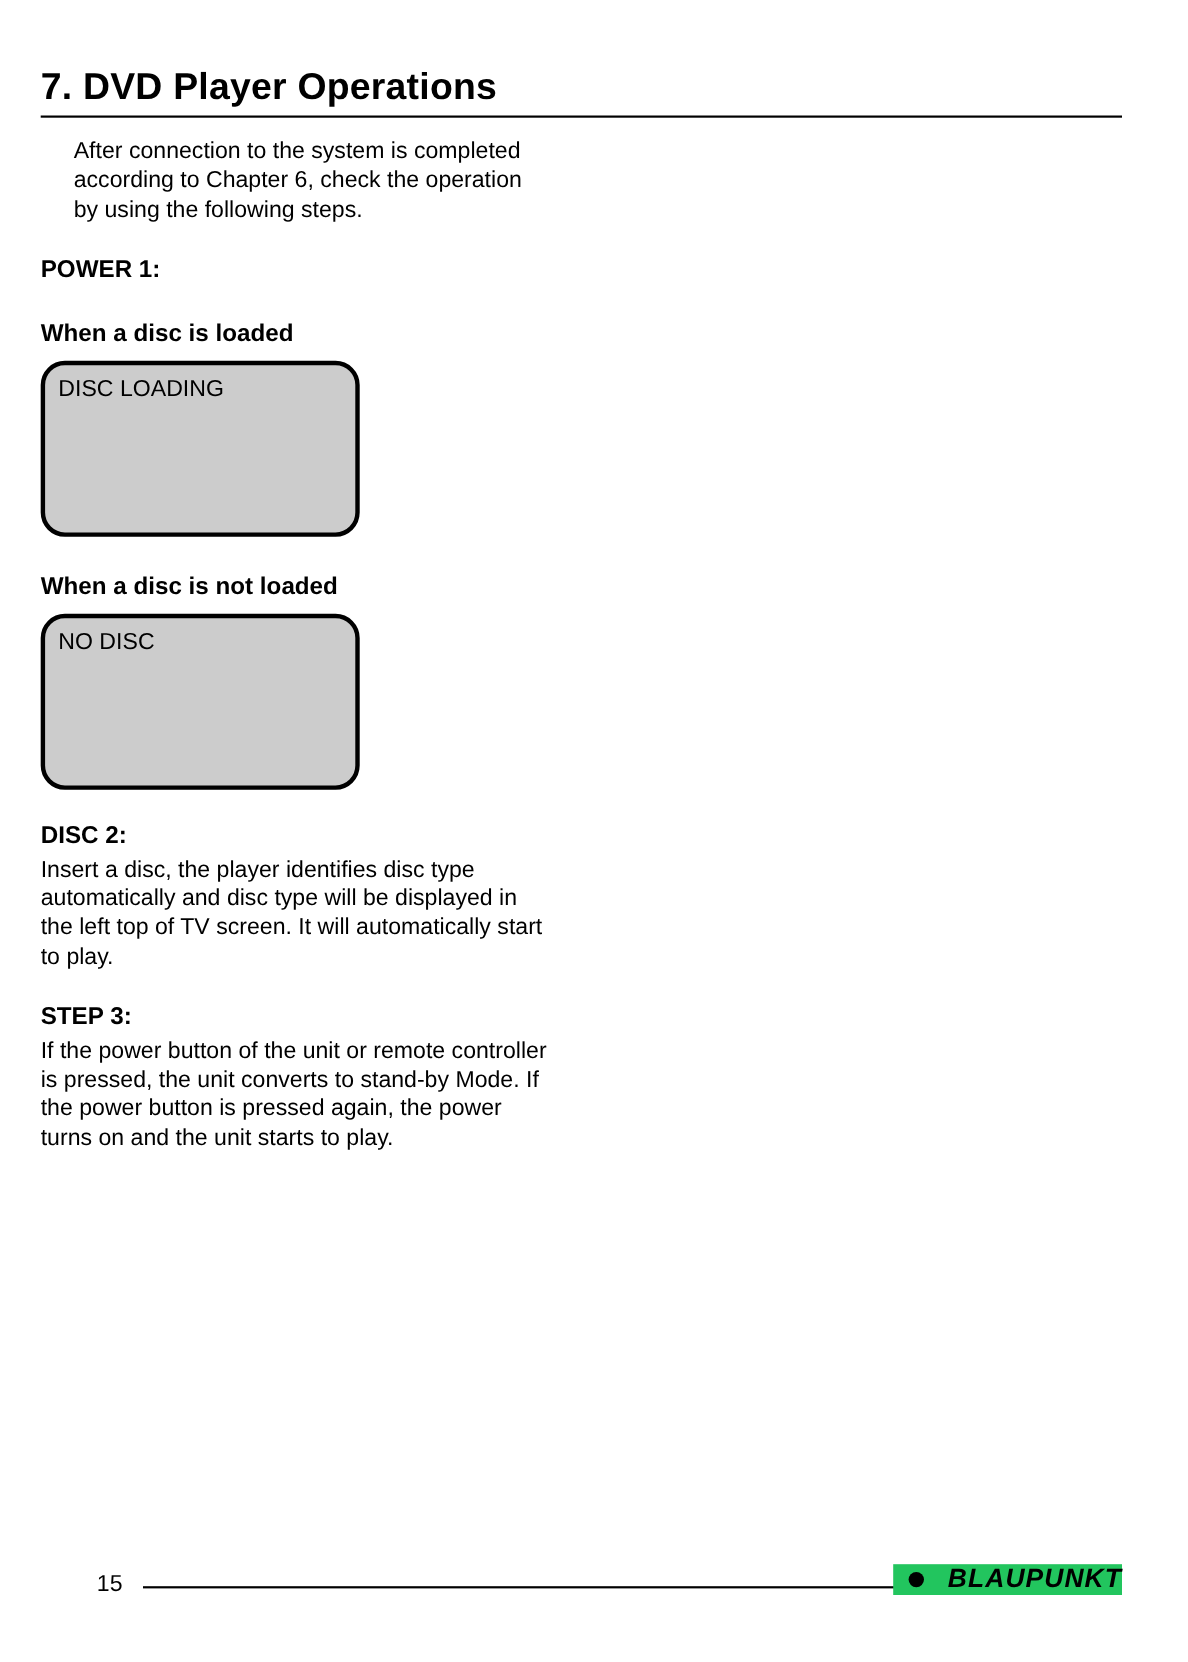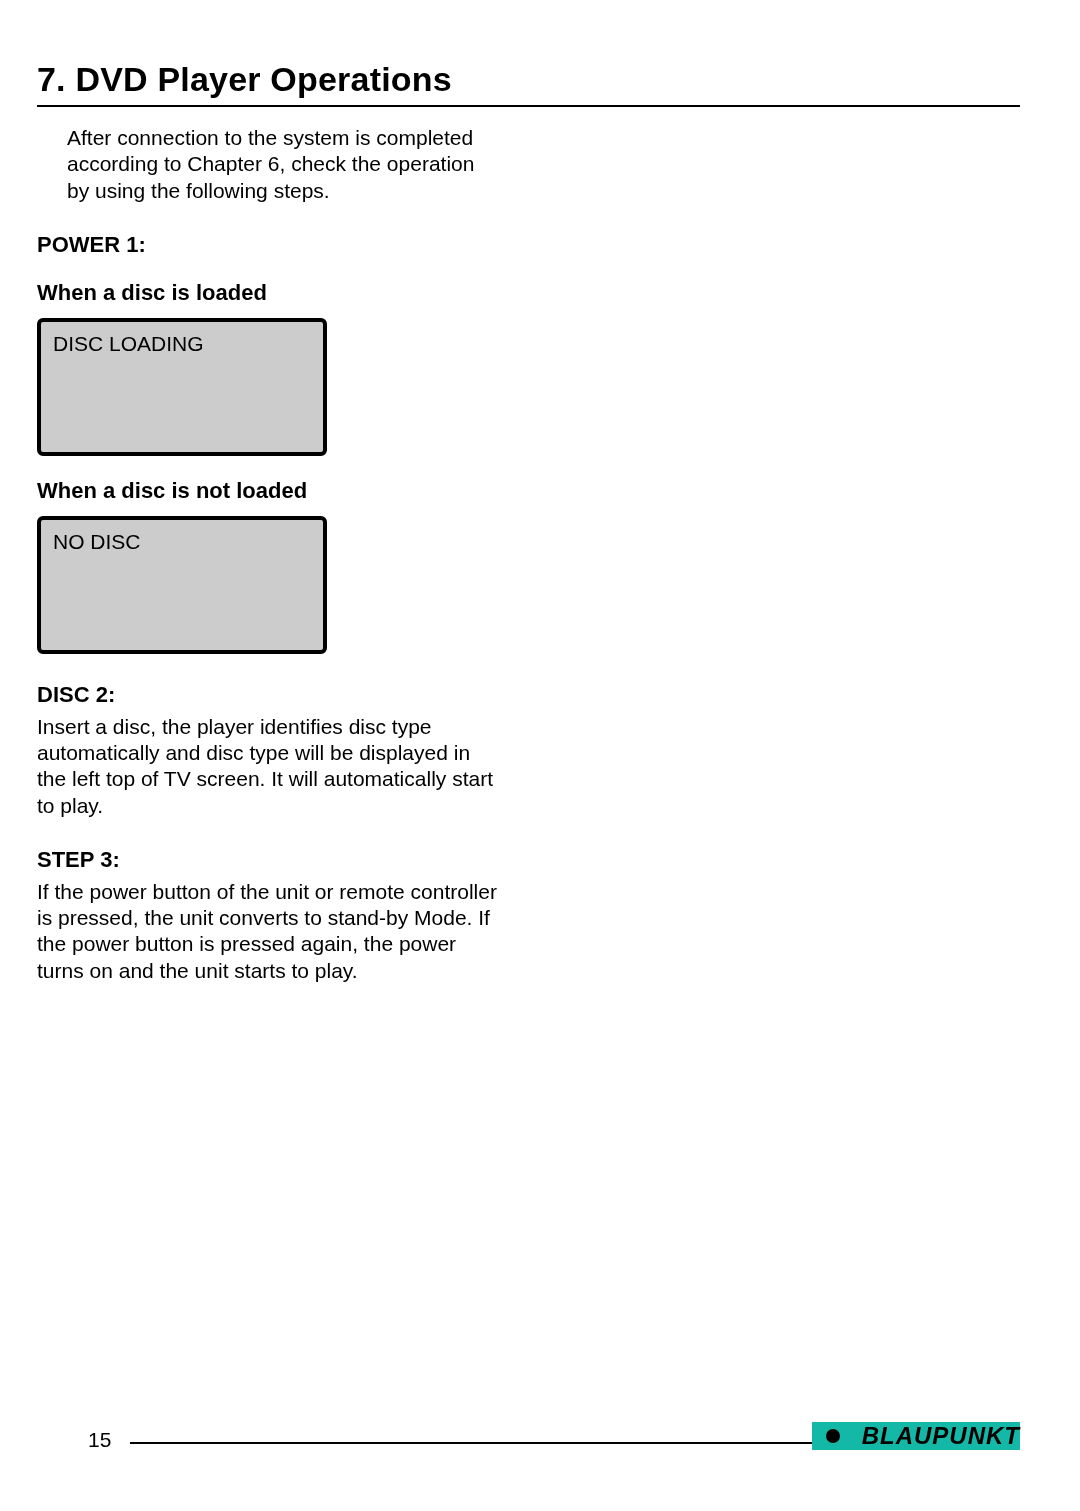--- a/index.html
+++ b/index.html
@@ -3,27 +3,27 @@
 <meta charset="utf-8">
 <style>
   * { box-sizing: border-box; margin: 0; padding: 0; }
   html, body { width: 1080px; height: 1511px; background: #fff; font-family: Arial, Helvetica, sans-serif; color: #000; }
   .page { width: 1080px; height: 1511px; position: relative; padding: 60px 60px 0 37px; }
   .section-title { font-size: 34px; font-weight: 700; letter-spacing: 0.2px; }
   .title-rule { border: 0; border-top: 2.5px solid #000; margin-top: 6px; width: 100%; }
   .intro { margin: 18px 0 0 30px; font-size: 21px; line-height: 1.25; max-width: 420px; }
   .step-h { font-size: 22px; font-weight: 700; margin-top: 28px; }
   .step-p { font-size: 21px; line-height: 1.25; max-width: 460px; margin-top: 6px; }
-  .sub-h { font-size: 22px; font-weight: 700; margin-top: 22px; }
-  .screen { width: 290px; height: 138px; border: 4px solid #000; border-radius: 6px; background: #cccccc; margin-top: 12px; padding: 10px 12px; }
+  .sub-h { font-size: 22px; font-weight: 700; margin-top: 32px; }
+  .screen { width: 290px; height: 160px; border: 4px solid #000; border-radius: 22px; background: #cccccc; margin-top: 12px; padding: 10px 12px; }
   .screen-text { font-size: 21px; }
   .footer { position: absolute; left: 60px; right: 60px; bottom: 55px; height: 28px; margin-left: 28px; }
   .footer-line { position: absolute; left: 42px; right: 0; top: 50%; border-top: 2px solid #000; }
   .page-num { position: absolute; left: 0; top: 0; font-size: 21px; background: #fff; padding-right: 8px; }
-  .brand { position: absolute; right: 0; top: -6px; background: #14b8a6; padding-left: 14px; display: flex; align-items: center; gap: 22px; }
+  .brand { position: absolute; right: 0; top: -6px; background: #22c55e; padding-left: 14px; display: flex; align-items: center; gap: 22px; }
   .brand-dot { width: 14px; height: 14px; border-radius: 50%; background: #000; display: inline-block; }
   .brand-name { font-family: Arial, Helvetica, sans-serif; font-weight: 900; font-style: italic; letter-spacing: 1px; font-size: 24px; }
 </style>
 </head>
 <body>
 
 <div class="page">
 
   <h1 class="section-title">7. DVD Player Operations</h1>
   <hr class="title-rule">

